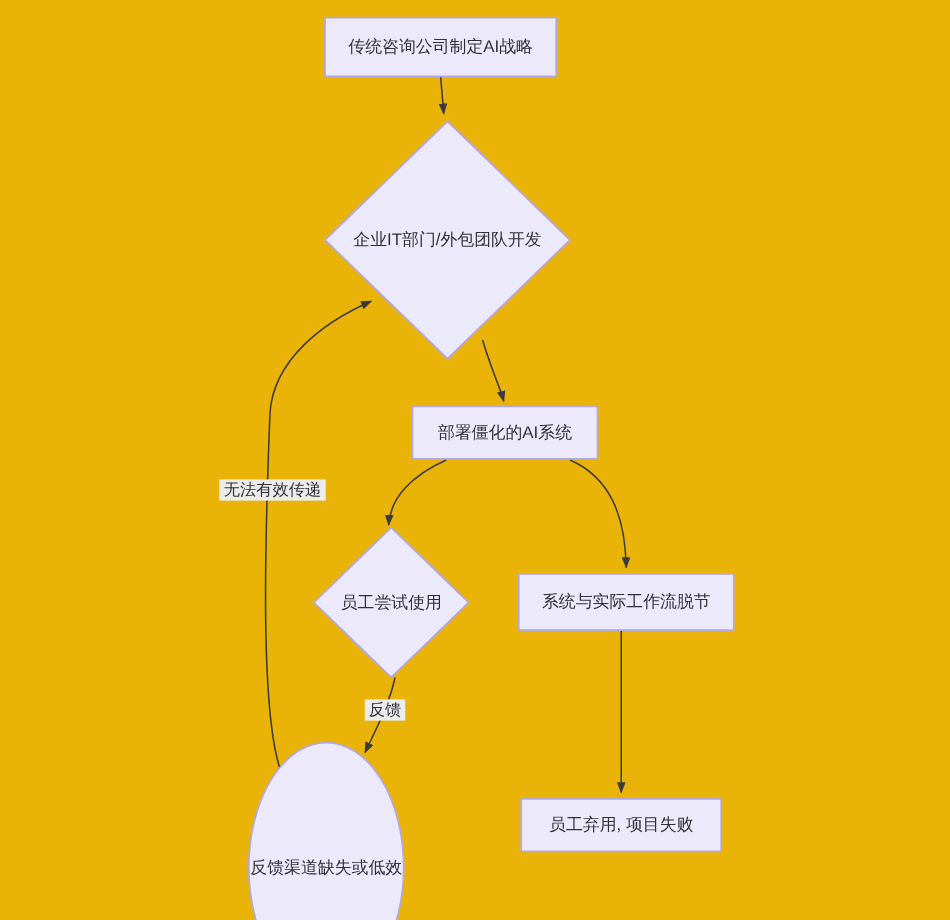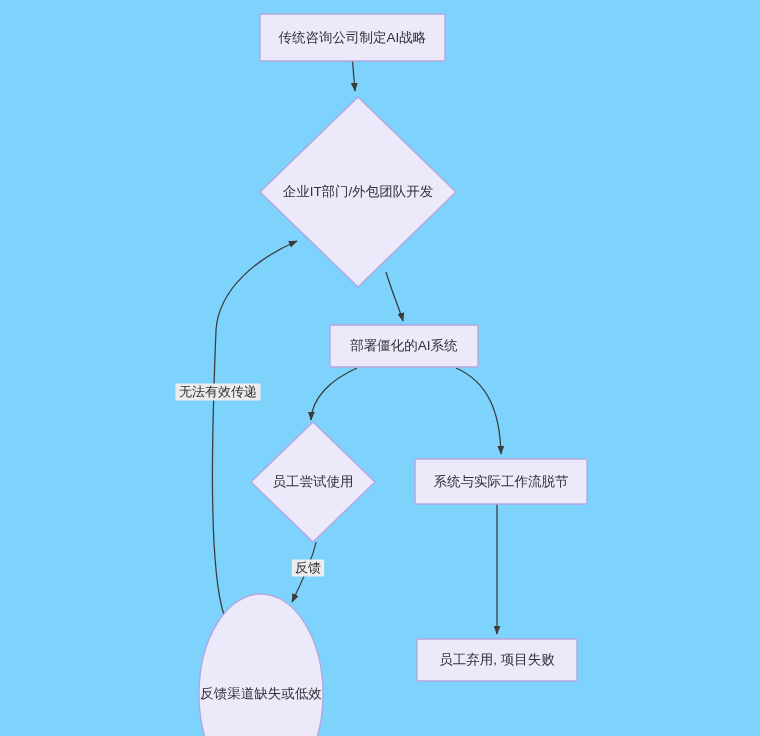--- a/index.html
+++ b/index.html
@@ -8,21 +8,21 @@
     padding: 0;
     background: #ffffff;
   }
   body {
     font-family: "Liberation Sans", "DejaVu Sans", sans-serif;
   }
   #diagram-root {
     position: relative;
     width: 760px;
     height: 736px;
-    background: #7dd3fc;
+    background: #eab308;
     overflow: hidden;
   }
   #flow-svg {
     position: absolute;
     left: 0;
     top: 0;
     width: 760px;
     height: 736px;
     display: block;
   }

